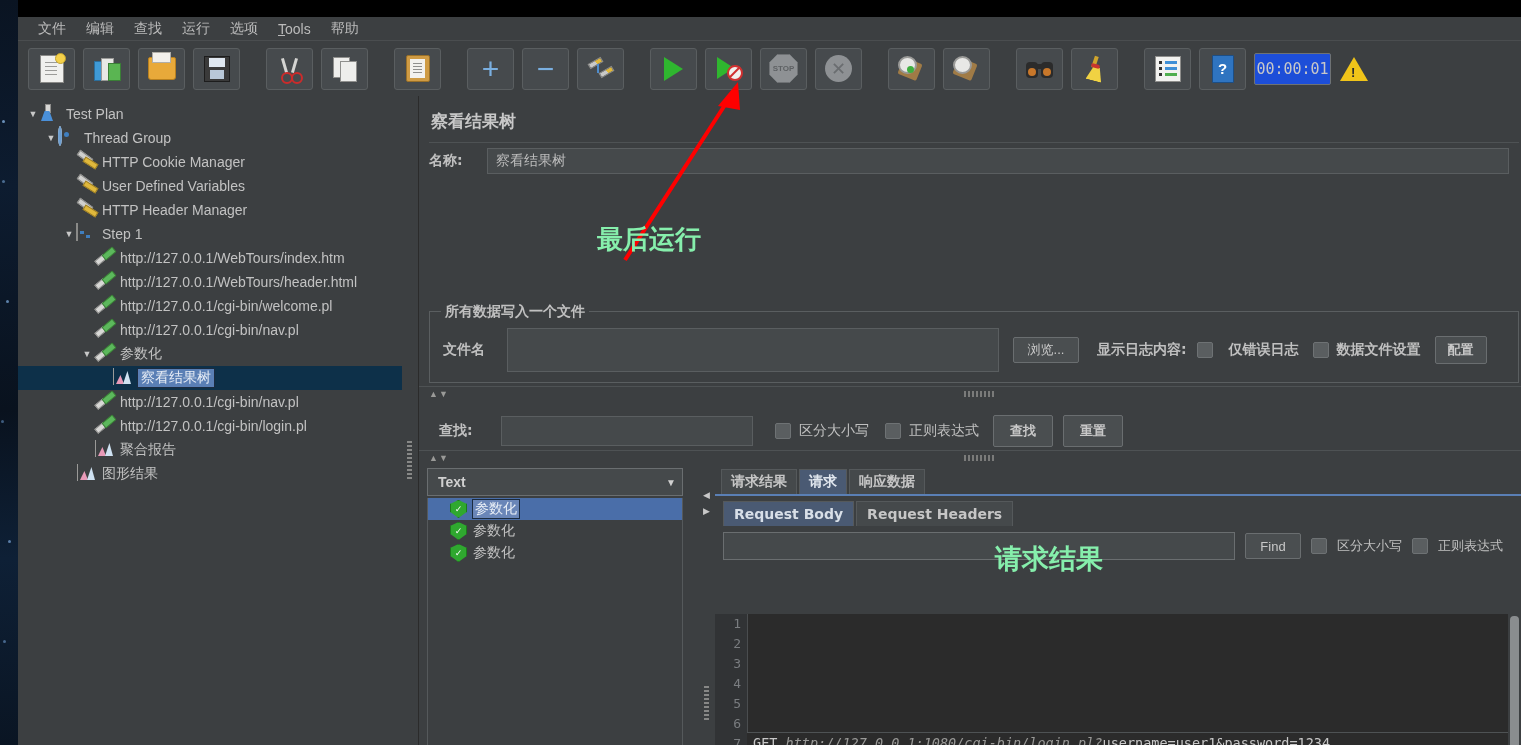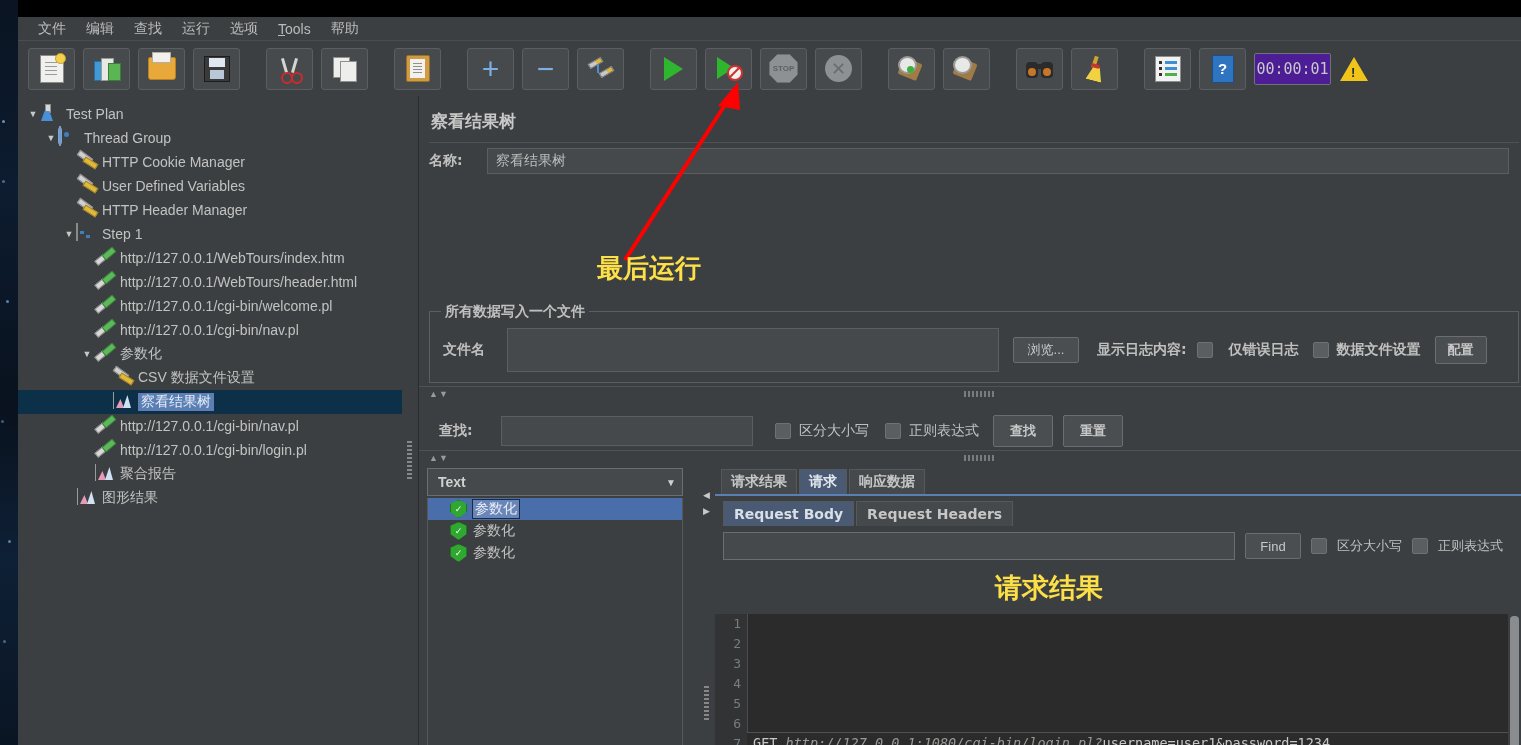--- a/index.html
+++ b/index.html
@@ -25,21 +25,21 @@
     display:flex;align-items:center;padding-left:10px;box-sizing:border-box;}
   .menuitem{padding:2px 10px;color:#bbbbbb;font-size:14px;white-space:nowrap;cursor:default;}
   .menuitem .mn{text-decoration:underline;}
 
   
   .toolbar{position:absolute;left:18px;top:40px;width:1503px;height:56px;background:#3c3f41;
     border-top:1px solid #4a4d4f;display:flex;align-items:center;gap:8px;padding-left:10px;box-sizing:border-box;}
   .tbtn{width:45px;height:40px;background:#464a4d;border:1px solid #5a5e60;border-radius:3px;
     display:flex;align-items:center;justify-content:center;position:relative;}
   .tsep{width:10px;}
-  .timer{width:75px;height:30px;background:#4c1d95;border:1px solid #6e7274;border-radius:2px;
+  .timer{width:75px;height:30px;background:#1d4ed8;border:1px solid #6e7274;border-radius:2px;
     display:flex;align-items:center;justify-content:center;color:#c8c8c8;font-size:15px;
     font-family:"DejaVu Sans Mono","Liberation Mono",monospace;}
   .warn{width:30px;height:30px;display:flex;align-items:center;justify-content:center;}
 
   
   .ic{display:block;}
   .ic-doc{width:22px;height:26px;background:#f0f0ee;border:1px solid #8a8a88;position:relative;}
   .ic-doc:before{content:"";position:absolute;right:-3px;top:-3px;width:9px;height:9px;background:#f5d14a;border-radius:50%;border:1px solid #c0a230;}
   .ic-doc:after{content:"";position:absolute;left:4px;top:6px;width:12px;height:1px;background:#9b9b99;box-shadow:0 4px 0 #9b9b99,0 8px 0 #9b9b99,0 12px 0 #9b9b99;}
   .ic-tpl{width:26px;height:24px;position:relative;}
@@ -213,22 +213,22 @@
   .cline .url{color:#9a9a98;font-style:italic;}
 
   
   .codewrap{position:absolute;left:0;top:118px;width:807px;height:255px;background:#2b2b2b;}
 
   
   .vscroll{position:absolute;right:1px;top:0;width:13px;height:100%;background:#3c3f41;}
   .vscroll .thumb{position:absolute;left:2px;width:9px;background:#8a8d8f;border-radius:4px;}
 
   
-  .anno{position:absolute;color:#fde047;font-size:24px;font-weight:bold;
-    font-family:"DejaVu Sans","Liberation Sans",sans-serif;pointer-events:none;margin-top:29px;}
+  .anno{position:absolute;color:#86efac;font-size:24px;font-weight:bold;
+    font-family:"DejaVu Sans","Liberation Sans",sans-serif;pointer-events:none;}
   .arrow{position:absolute;pointer-events:none;}
 </style>
 </head>
 <body>
 
 <div class="app">
 
   <div class="wallpaper"></div>
   <div class="topblack"></div>
 
@@ -414,26 +414,20 @@
             <span style="display:inline-block;width:62px"></span>
             <span class="tg empty">▸</span>
             <span class="tico"><span class="i-http"><i class="tip"></i><i class="bd"></i></span></span>
             <span>http://127.0.0.1/cgi-bin/nav.pl</span>
           </div>
           <div class="trow">
             <span style="display:inline-block;width:62px"></span>
             <span class="tg">▼</span>
             <span class="tico"><span class="i-http"><i class="tip"></i><i class="bd"></i></span></span>
             <span>参数化</span>
-          </div>
-          <div class="trow">
-            <span style="display:inline-block;width:80px"></span>
-            <span class="tg empty">▸</span>
-            <span class="tico"><span class="i-wrench"><i class="w"></i><i class="s"></i></span></span>
-            <span>CSV 数据文件设置</span>
           </div>
           <div class="trow sel">
             <span style="display:inline-block;width:80px"></span>
             <span class="tg empty">▸</span>
             <span class="tico"><span class="i-graph"></span></span>
             <span class="selbox">察看结果树</span>
           </div>
           <div class="trow">
             <span style="display:inline-block;width:62px"></span>
             <span class="tg empty">▸</span>

